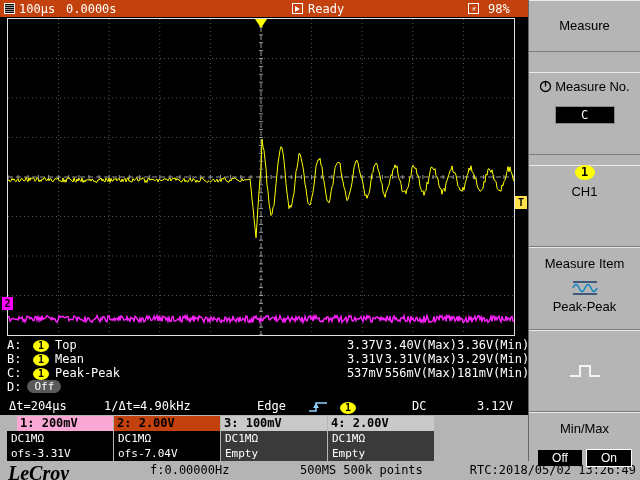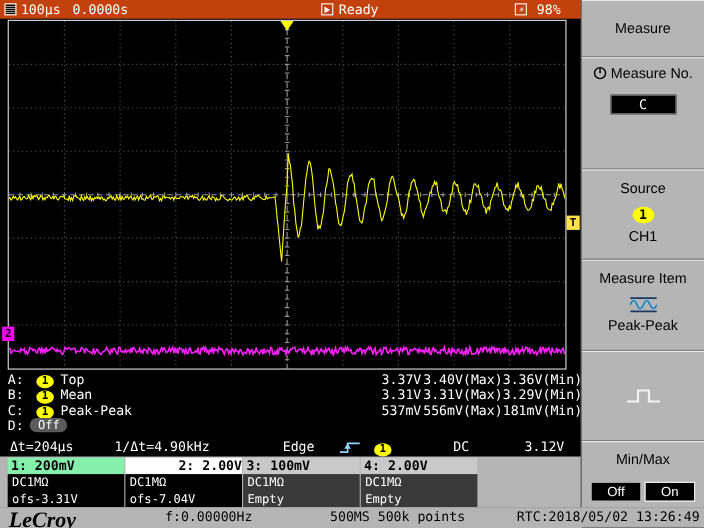--- a/index.html
+++ b/index.html
@@ -34,32 +34,32 @@
   
   .trigrow{position:absolute;left:7px;top:399px;width:520px;height:15px;color:#fff;font-size:12px;}
   .trigrow span{position:absolute;top:0;line-height:15px;white-space:nowrap;}
   .trigrow .icon{position:absolute;top:1px;}
   
   .chstrip{position:absolute;left:0;top:415px;width:528px;height:46px;background:#b4b4b4;}
   .chbox{position:absolute;top:1px;width:106px;height:45px;}
   .chhead{height:15px;line-height:15px;padding-left:3px;font:bold 12px "DejaVu Sans Mono",monospace;color:#000;}
   .chbody{height:30px;background:#000;color:#fff;font-size:11px;line-height:15px;padding:0 4px;}
   .chbody .l2{display:flex;width:92px;}
-  .h1{background:#86efac;} .h2{background:#ffffff;text-align:right;} .h34{background:#c9c9c9;}
+  .h1{background:#f9a8d4;margin-left:10px;} .h2{background:#c2410c;} .h34{background:#c9c9c9;}
   .b34{background:#3a3a3a;}
   
   .statusbar{position:absolute;left:0;top:461px;width:640px;height:19px;background:#b4b4b4;color:#000;font-size:12px;}
   .statusbar span{position:absolute;top:2px;white-space:nowrap;}
   .brand{font-family:"Liberation Serif",serif;font-style:italic;font-weight:bold;font-size:20px;top:1px !important;}
   
   .panel{position:absolute;left:528px;top:0;width:112px;height:461px;background:#b5b5b5;
          font-family:"Liberation Sans",sans-serif;font-size:13px;color:#000;border-left:1px solid #666;box-sizing:border-box;}
   .psec{box-sizing:border-box;border-bottom:1px solid #7c7c7c;box-shadow:inset 0 1px 0 #e9e9e9;text-align:center;}
   .s1{height:52px;display:flex;align-items:center;justify-content:center;}
-  .s2{height:102px;} .s3{height:82px;} .s4{height:83px;} .s5{height:82px;display:flex;align-items:center;justify-content:center;}
+  .s2{height:83px;margin-top:20px;} .s3{height:82px;} .s4{height:83px;} .s5{height:82px;display:flex;align-items:center;justify-content:center;}
   .s6{height:79px;}
   .phead{display:flex;align-items:center;justify-content:center;gap:3px;padding-top:7px;}
   .valbox{width:58px;height:16px;margin:12px auto 0;background:#000;color:#fff;border:1px solid #888;
           font:12px "DejaVu Sans Mono",monospace;line-height:16px;}
   .cbadge{width:20px;height:15px;margin:10px auto 4px;border-radius:50%;background:#ffff00;color:#000;
           font:bold 12px "DejaVu Sans Mono",monospace;line-height:15px;}
   .btnrow{display:flex;justify-content:center;gap:5px;margin-top:14px;}
   .pbtn{width:44px;height:16px;background:#000;color:#fff;font-size:12px;line-height:16px;text-align:center;}
   .pbtn.sel{box-shadow:0 0 0 1px #fff;}
 </style>
@@ -296,23 +296,20 @@
       <div class="phead">
         <svg width="13" height="13">
           <circle cx="6.5" cy="6.5" r="5" fill="none" stroke="#000" stroke-width="1.3"></circle>
           <line x1="6.5" y1="6.5" x2="6.5" y2="1.5" stroke="#000" stroke-width="1.3"></line>
         </svg>
         <span>Measure No.</span>
       </div>
       <div class="valbox">C</div>
     </div>
     <div class="psec s3">
-      <div class="phead" style="padding-top:9px;">
-          <span>Source</span>
-        </div>
       <div class="cbadge">1</div>
       <div>CH1</div>
     </div>
     <div class="psec s4">
       <div class="phead" style="padding-top:9px;">
           <span>Measure Item</span>
         </div>
       <svg width="30" height="18" style="margin:8px auto 2px;display:block;">
         <line x1="3" y1="3" x2="27" y2="3" stroke="#1a3a66" stroke-width="1.5"></line>
         <line x1="3" y1="15" x2="27" y2="15" stroke="#1a3a66" stroke-width="1.5"></line>

